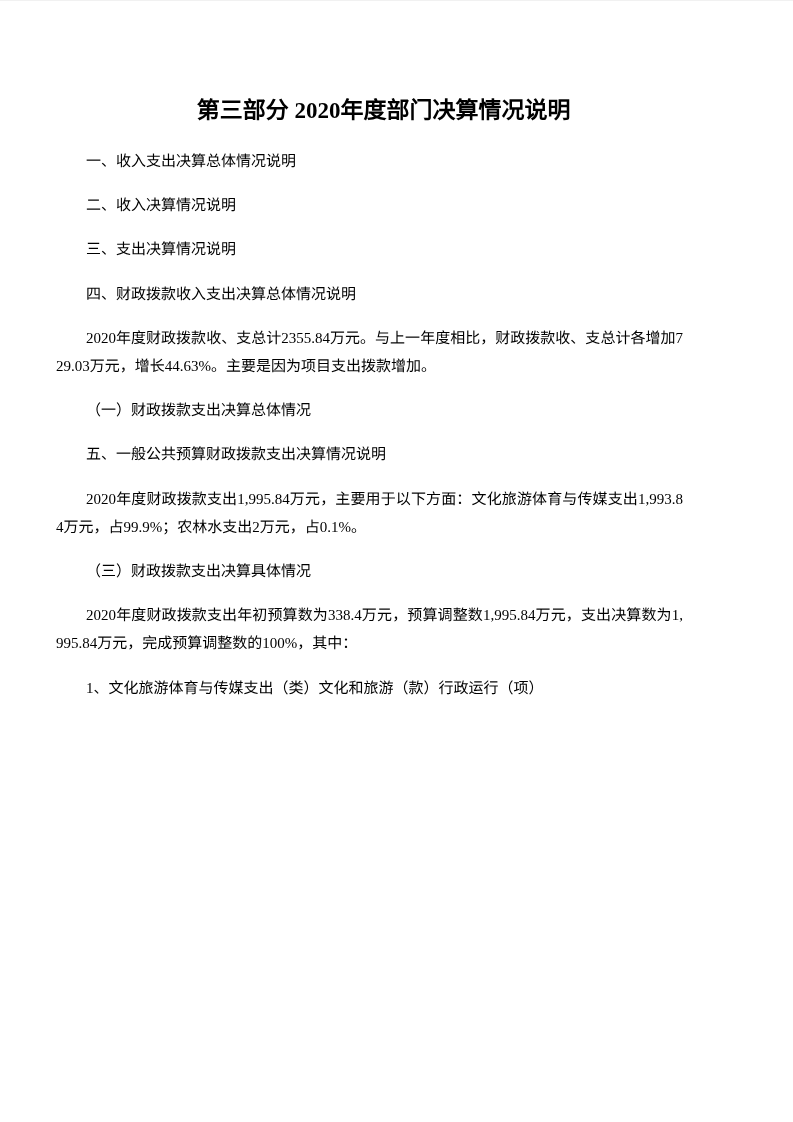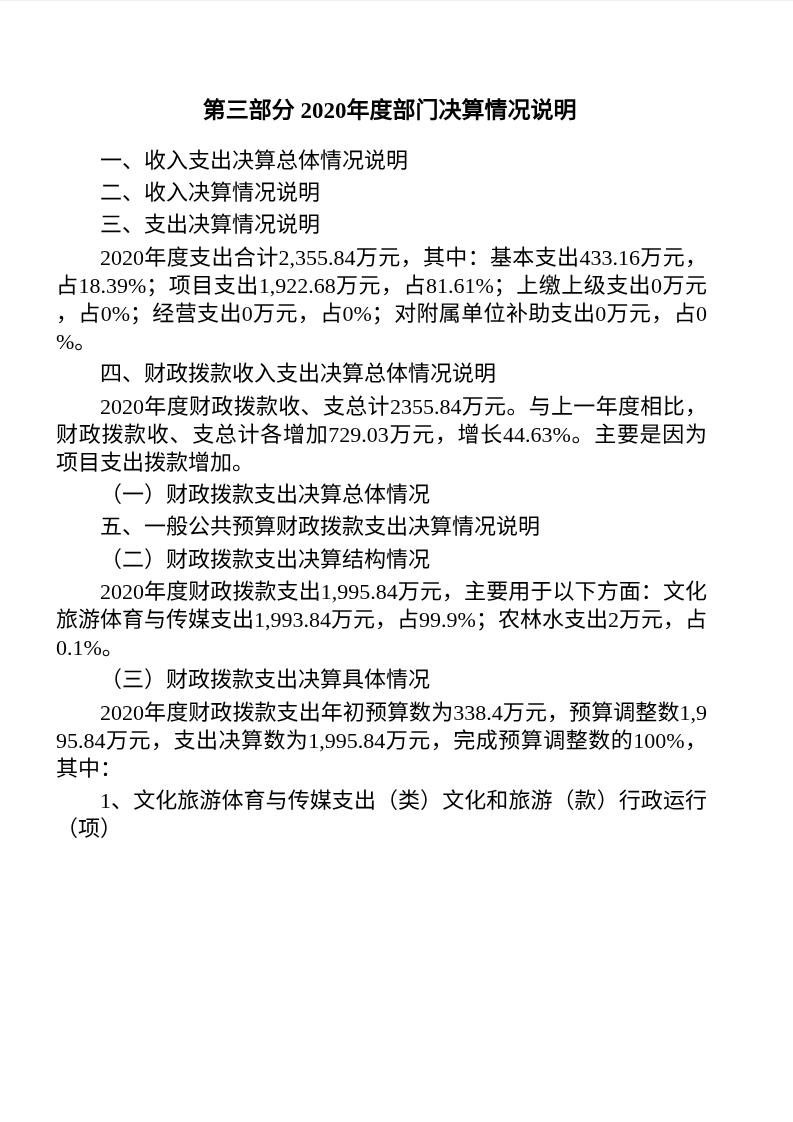--- a/index.html
+++ b/index.html
@@ -11,61 +11,59 @@
     width: 793px;
     height: 1122px;
     overflow: hidden;
     color: #000000;
     font-family: "Liberation Serif", "DejaVu Serif", serif;
   }
   .page {
     box-sizing: border-box;
     width: 793px;
     height: 1122px;
-    padding: 94px 66px 0 52px;
+    padding: 94px 66px 0 40px;
     background: #ffffff;
     border-top: 1px solid #f1f1f1;
   }
   .title {
     margin: 0 0 20px 0;
     font-size: 23px;
     line-height: 32px;
     font-weight: bold;
     text-align: center;
     white-space: nowrap;
   }
   .doc-body {
     width: 659px;
   }
   .para {
-    margin: 4px;
-    font-size: 22px;
+    margin: 16px;
+    font-size: 15px;
     line-height: 28.2px;
     text-align: justify;
     text-indent: 2em;
     word-break: break-all;
     line-break: anywhere;
   }
   .para-deep {
     text-indent: 2.6em;
   }
 </style>
 </head>
 <body>
 
 <div class="page">
   <h1 class="title">第三部分 2020年度部门决算情况说明</h1>
   <div class="doc-body">
       <p class="para">一、收入支出决算总体情况说明</p>
       <p class="para">二、收入决算情况说明</p>
       <p class="para">三、支出决算情况说明</p>
-      <p class="para">2020年度支出合计2,355.84万元，其中：基本支出433.16万元，占18.39%；项目支出1,922.68万元，占81.61%；上缴上级支出0万元，占0%；经营支出0万元，占0%；对附属单位补助支出0万元，占0%。</p>
       <p class="para">四、财政拨款收入支出决算总体情况说明</p>
       <p class="para">2020年度财政拨款收、支总计2355.84万元。与上一年度相比，财政拨款收、支总计各增加729.03万元，增长44.63%。主要是因为项目支出拨款增加。</p>
       <p class="para">（一）财政拨款支出决算总体情况</p>
       <p class="para">五、一般公共预算财政拨款支出决算情况说明</p>
-      <p class="para">（二）财政拨款支出决算结构情况</p>
       <p class="para">2020年度财政拨款支出1,995.84万元，主要用于以下方面：文化旅游体育与传媒支出1,993.84万元，占99.9%；农林水支出2万元，占0.1%。</p>
       <p class="para">（三）财政拨款支出决算具体情况</p>
       <p class="para">2020年度财政拨款支出年初预算数为338.4万元，预算调整数1,995.84万元，支出决算数为1,995.84万元，完成预算调整数的100%，其中：</p>
       <p class="para">1、文化旅游体育与传媒支出（类）文化和旅游（款）行政运行（项）</p>
     </div>
 </div>
 
 </body></html>

